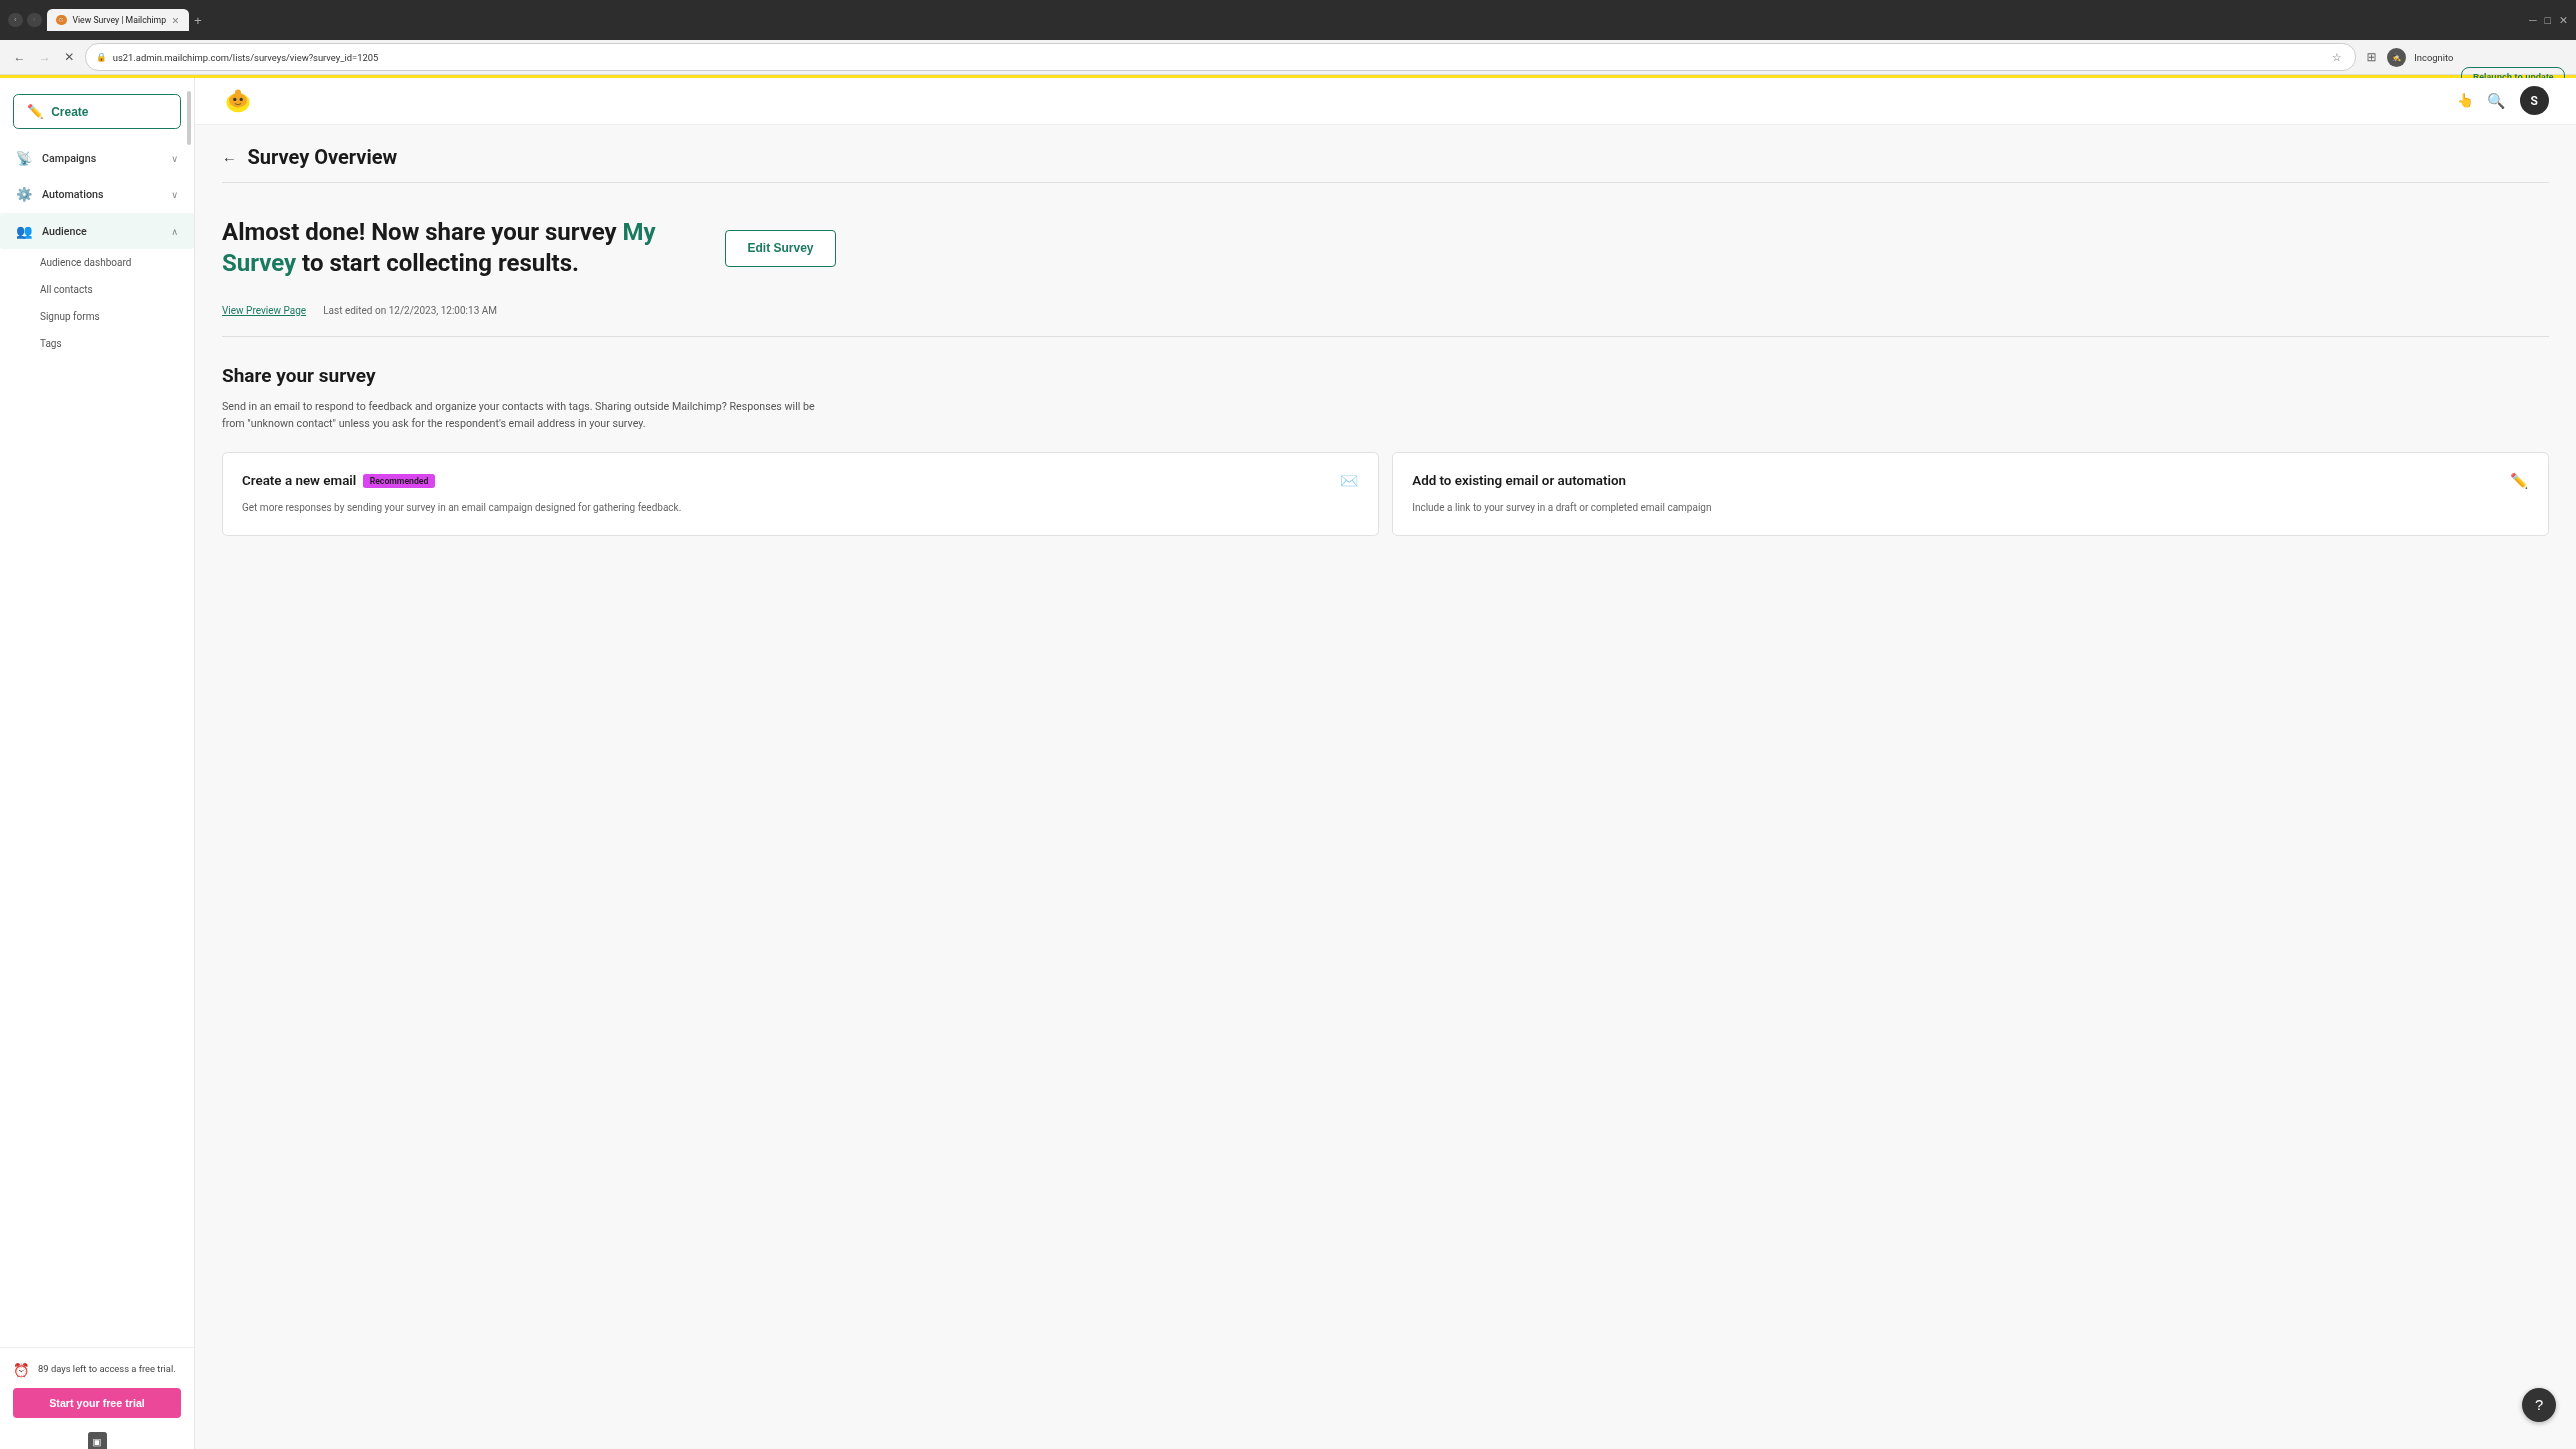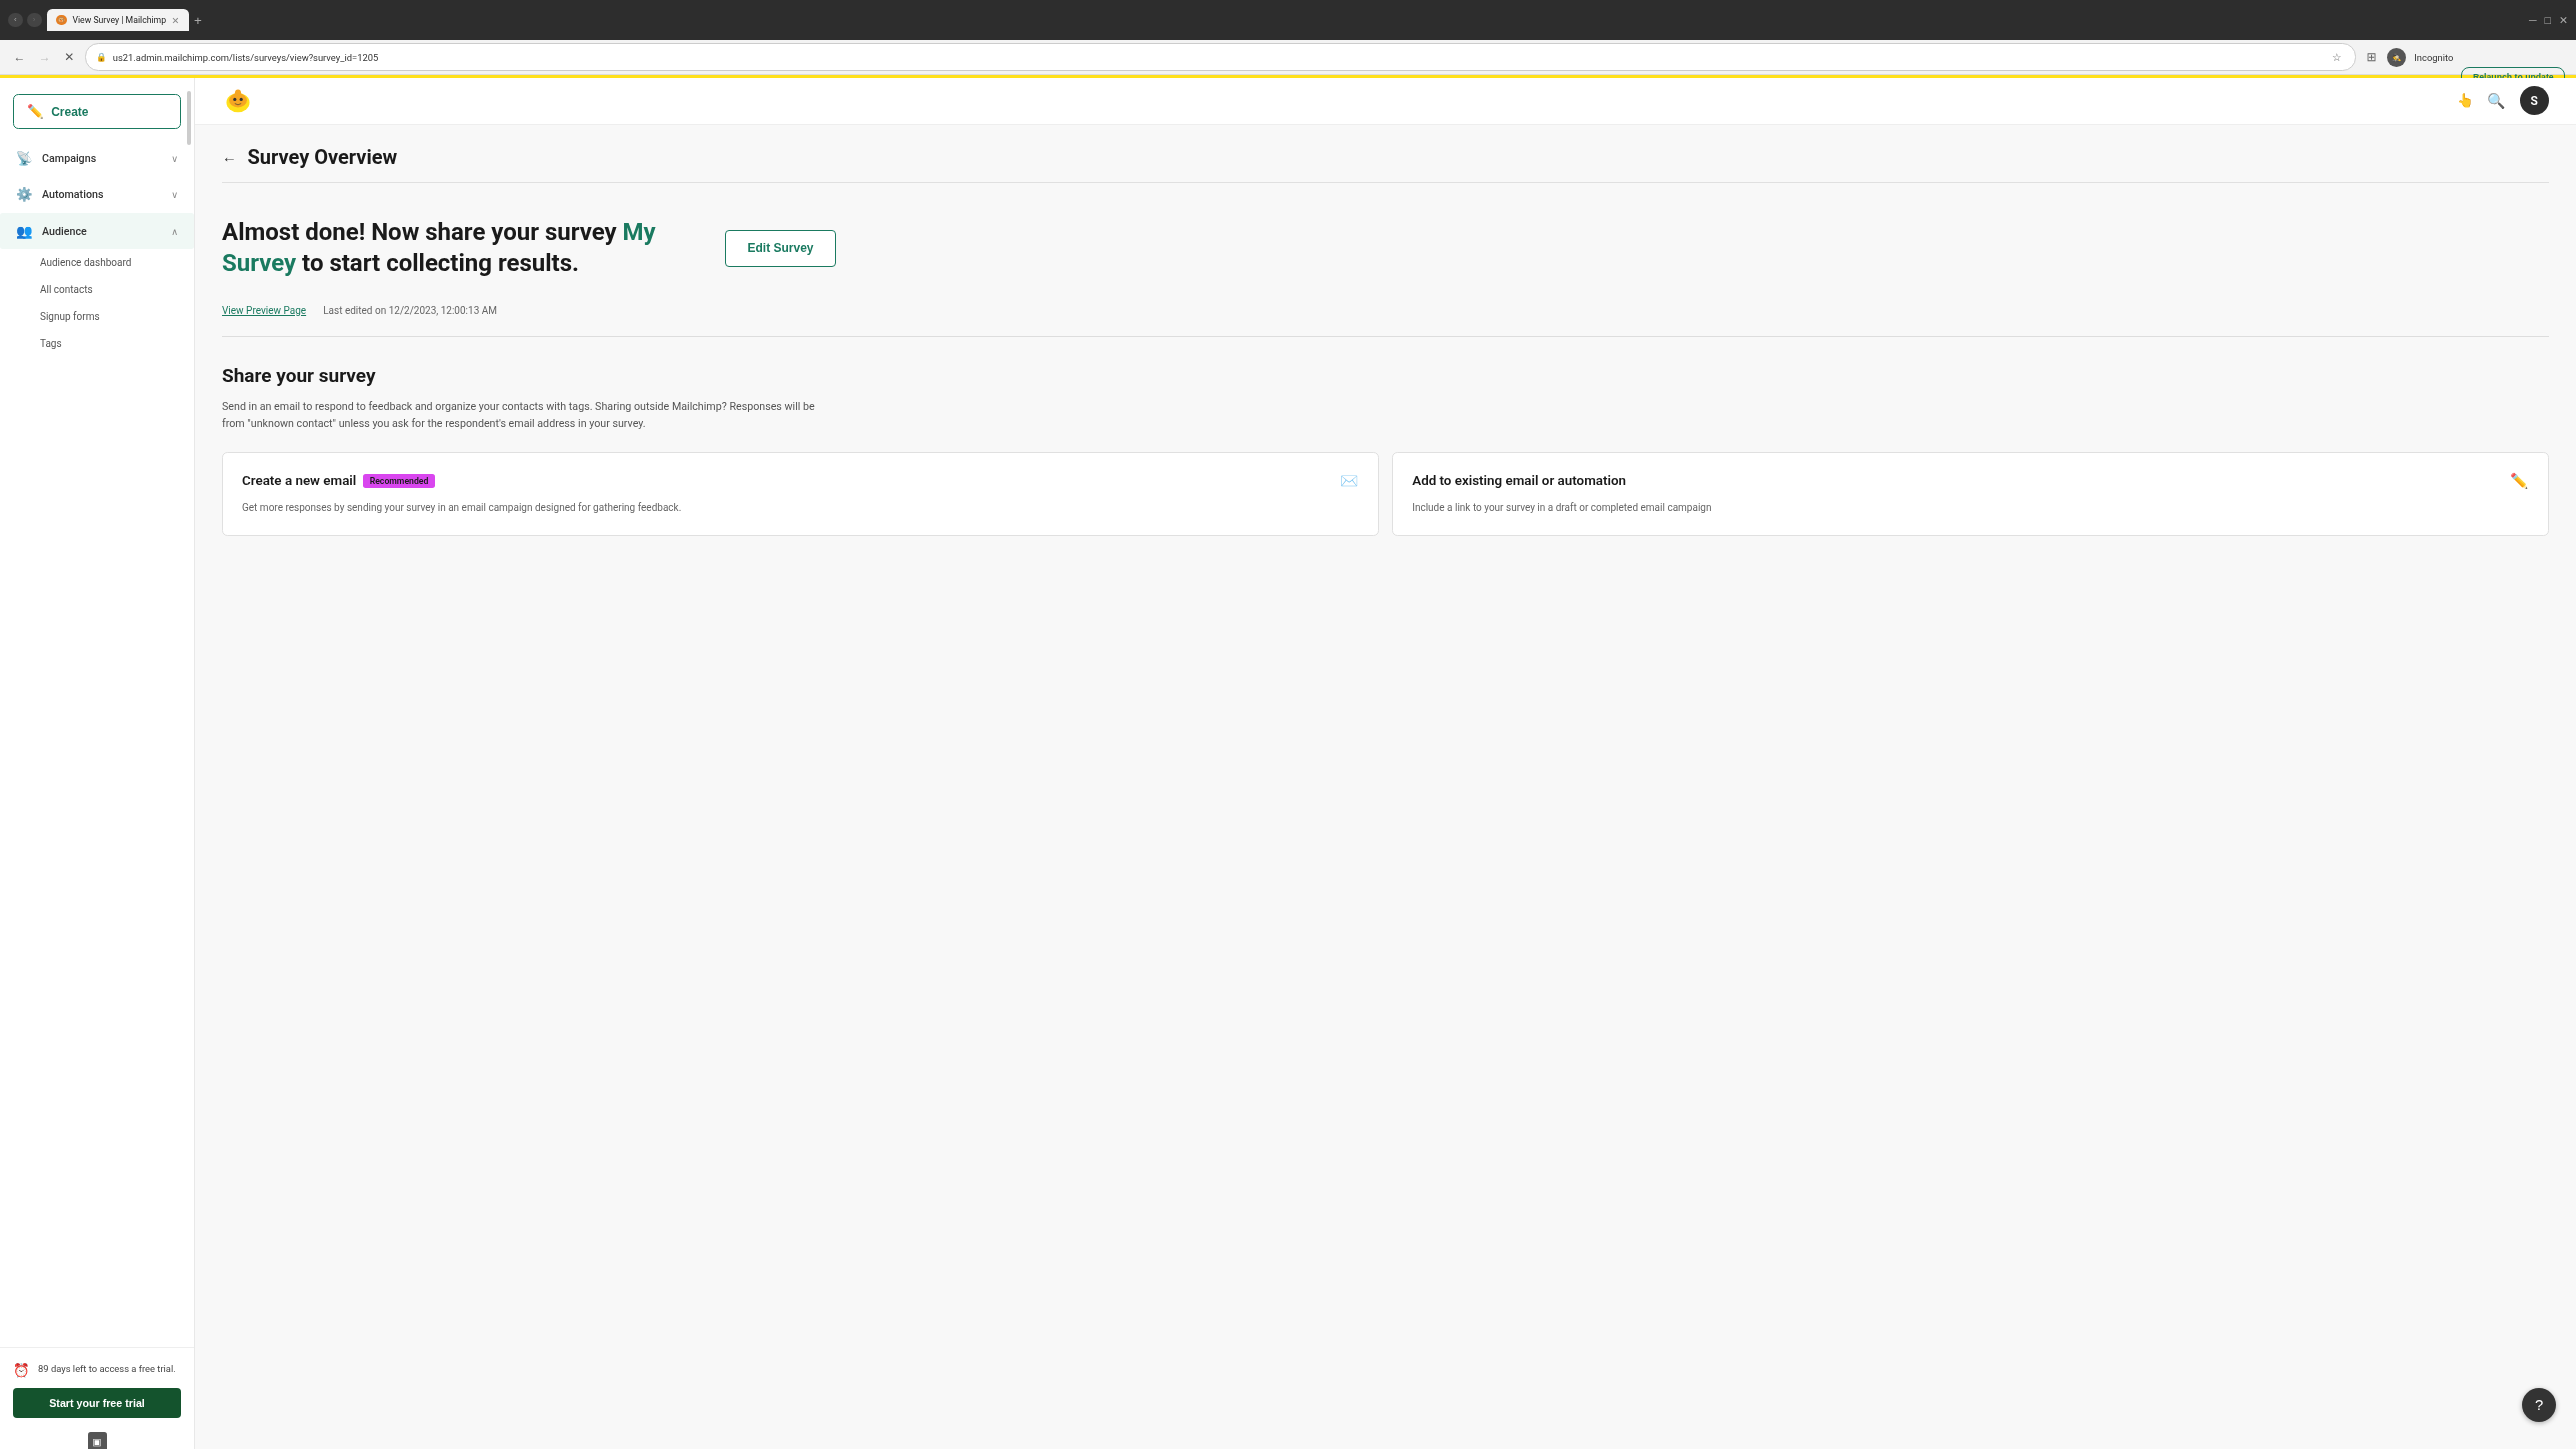--- a/index.html
+++ b/index.html
@@ -219,21 +219,21 @@
       align-items: flex-start;
       gap: 8px;
       margin-bottom: 9.4px;
     }
     .trial-icon { font-size: 13.4px; color: #666; margin-top: 1.3px; }
     .trial-text { font-size: 9.4px; color: #444; line-height: 1.4; }
     .trial-text strong { font-weight: 400; }
     .free-trial-btn {
       width: 100%;
       padding: 9.4px;
-      background: #14532d;
+      background: #ec4899;
       color: white;
       border: none;
       border-radius: 4px;
       font-size: 10.7px;
       font-weight: 600;
       cursor: pointer;
     }
 
     
     .main-content {

